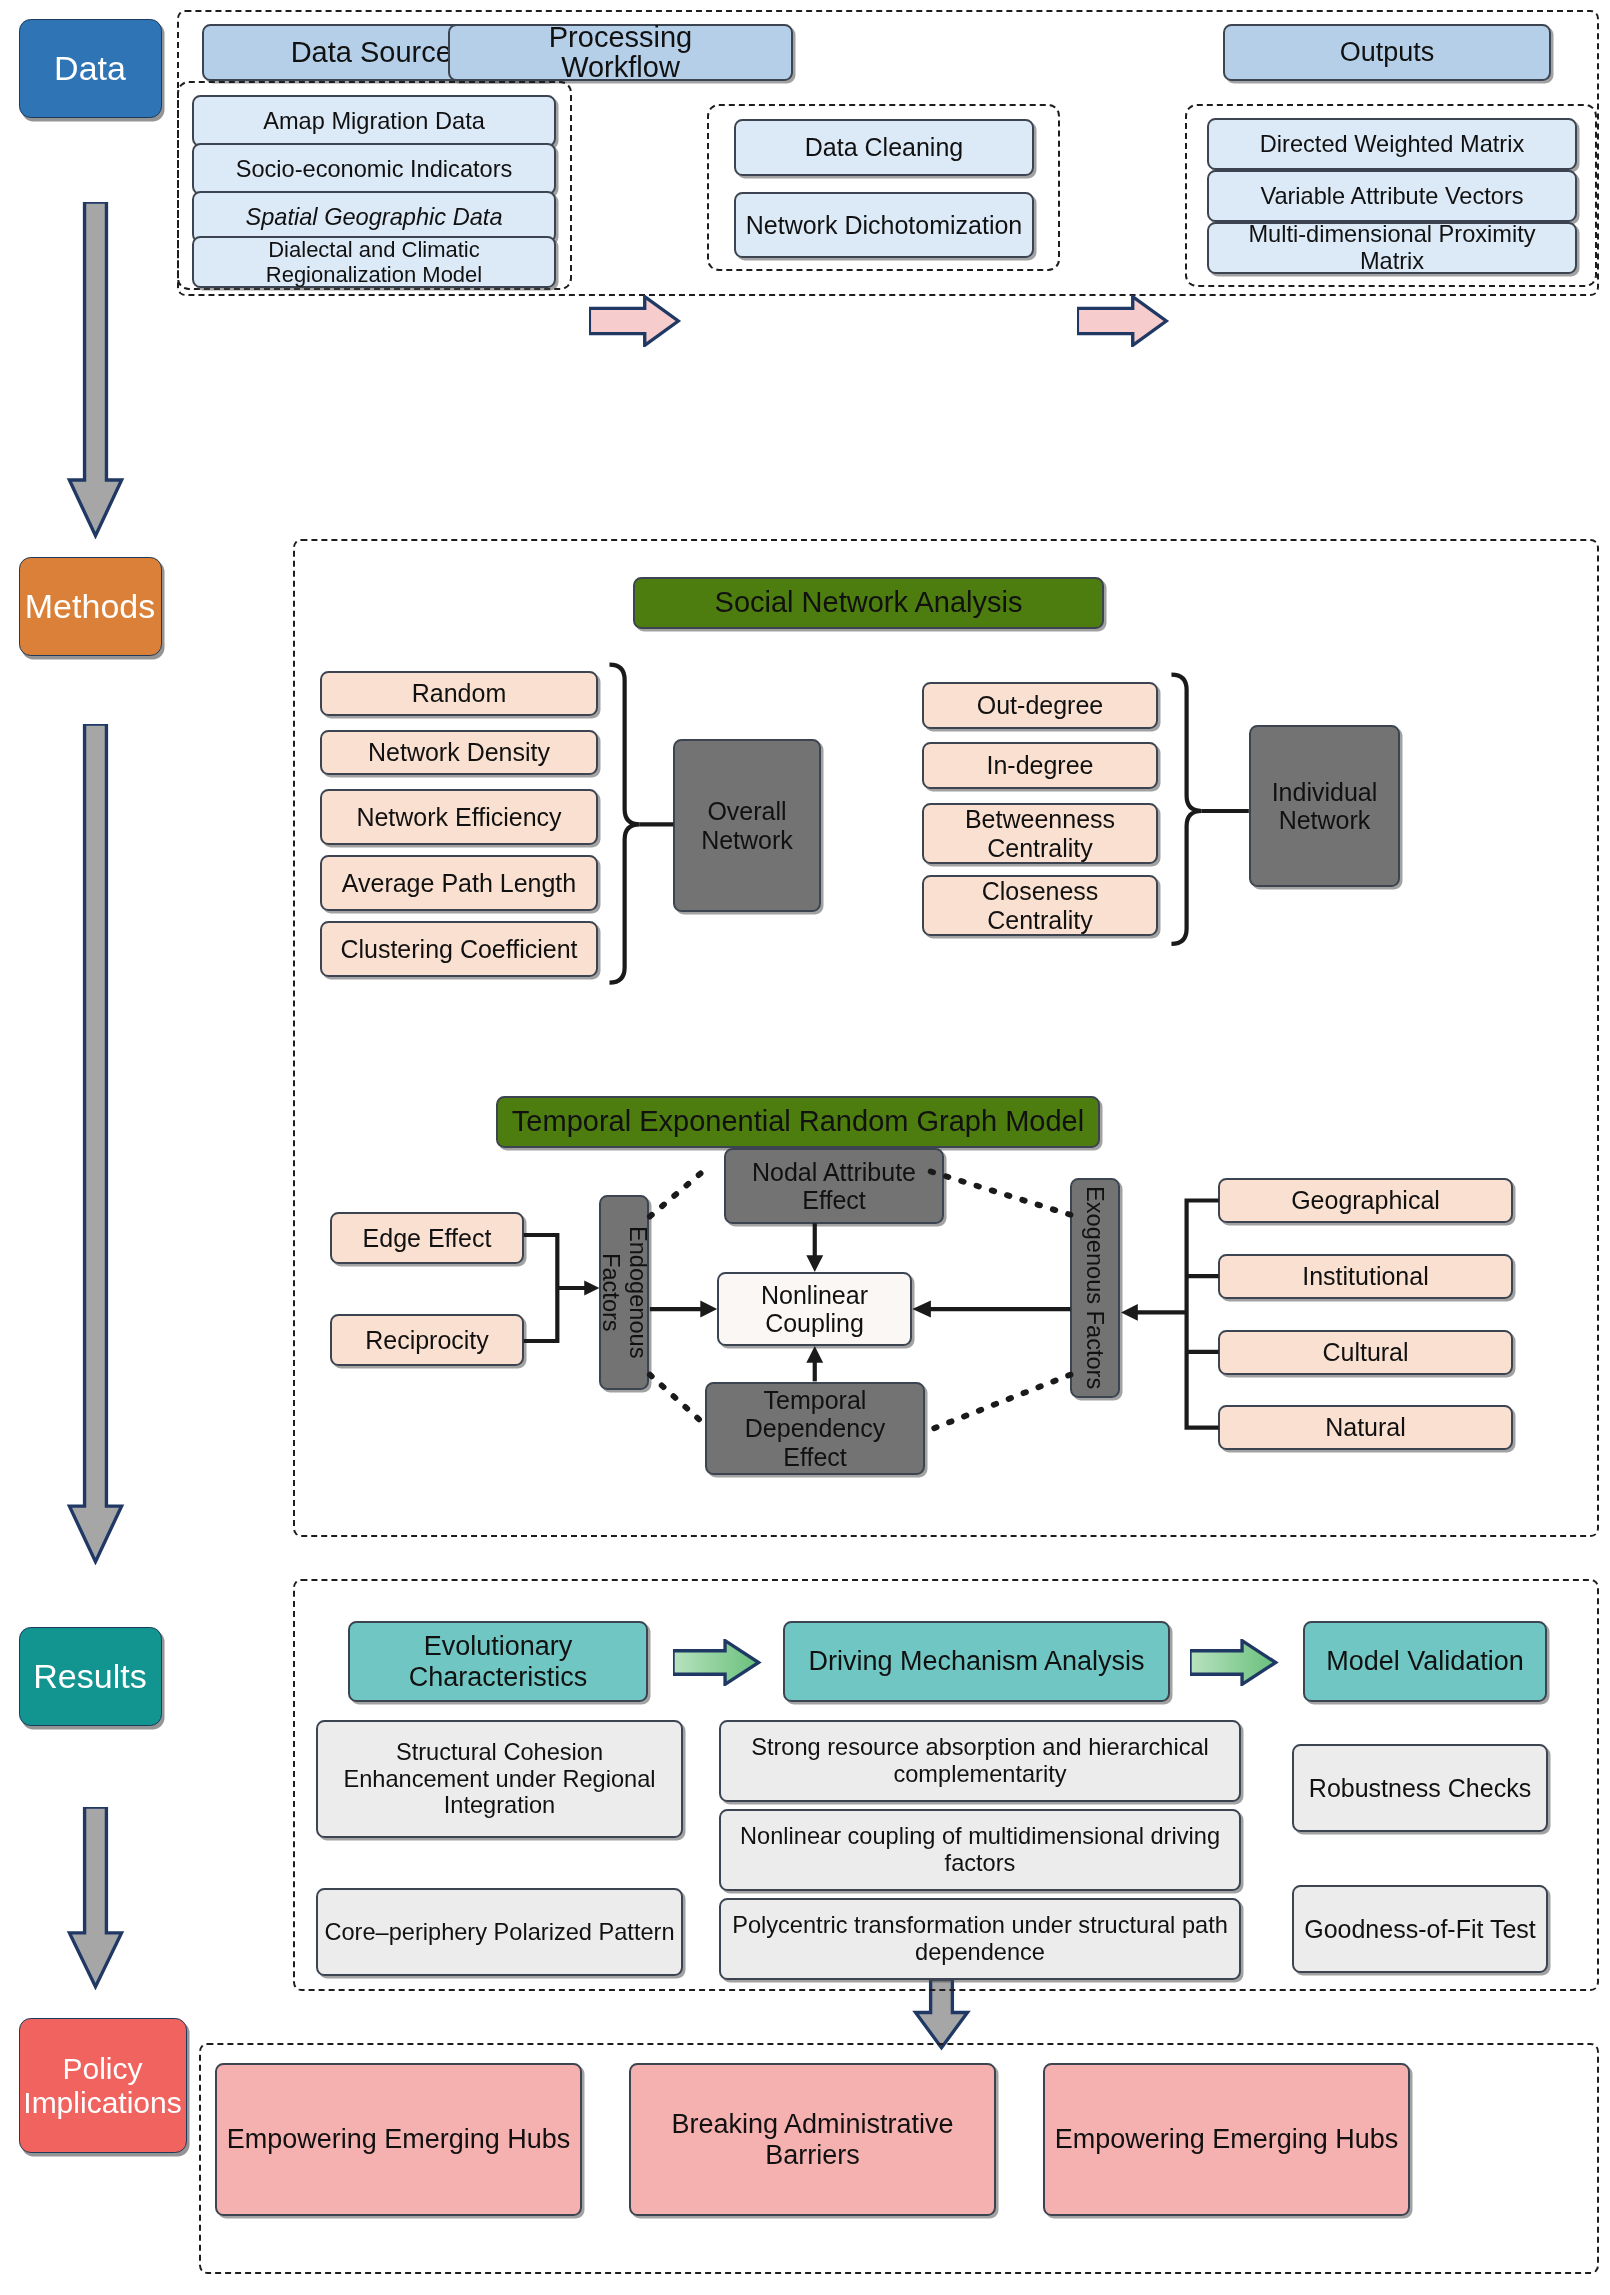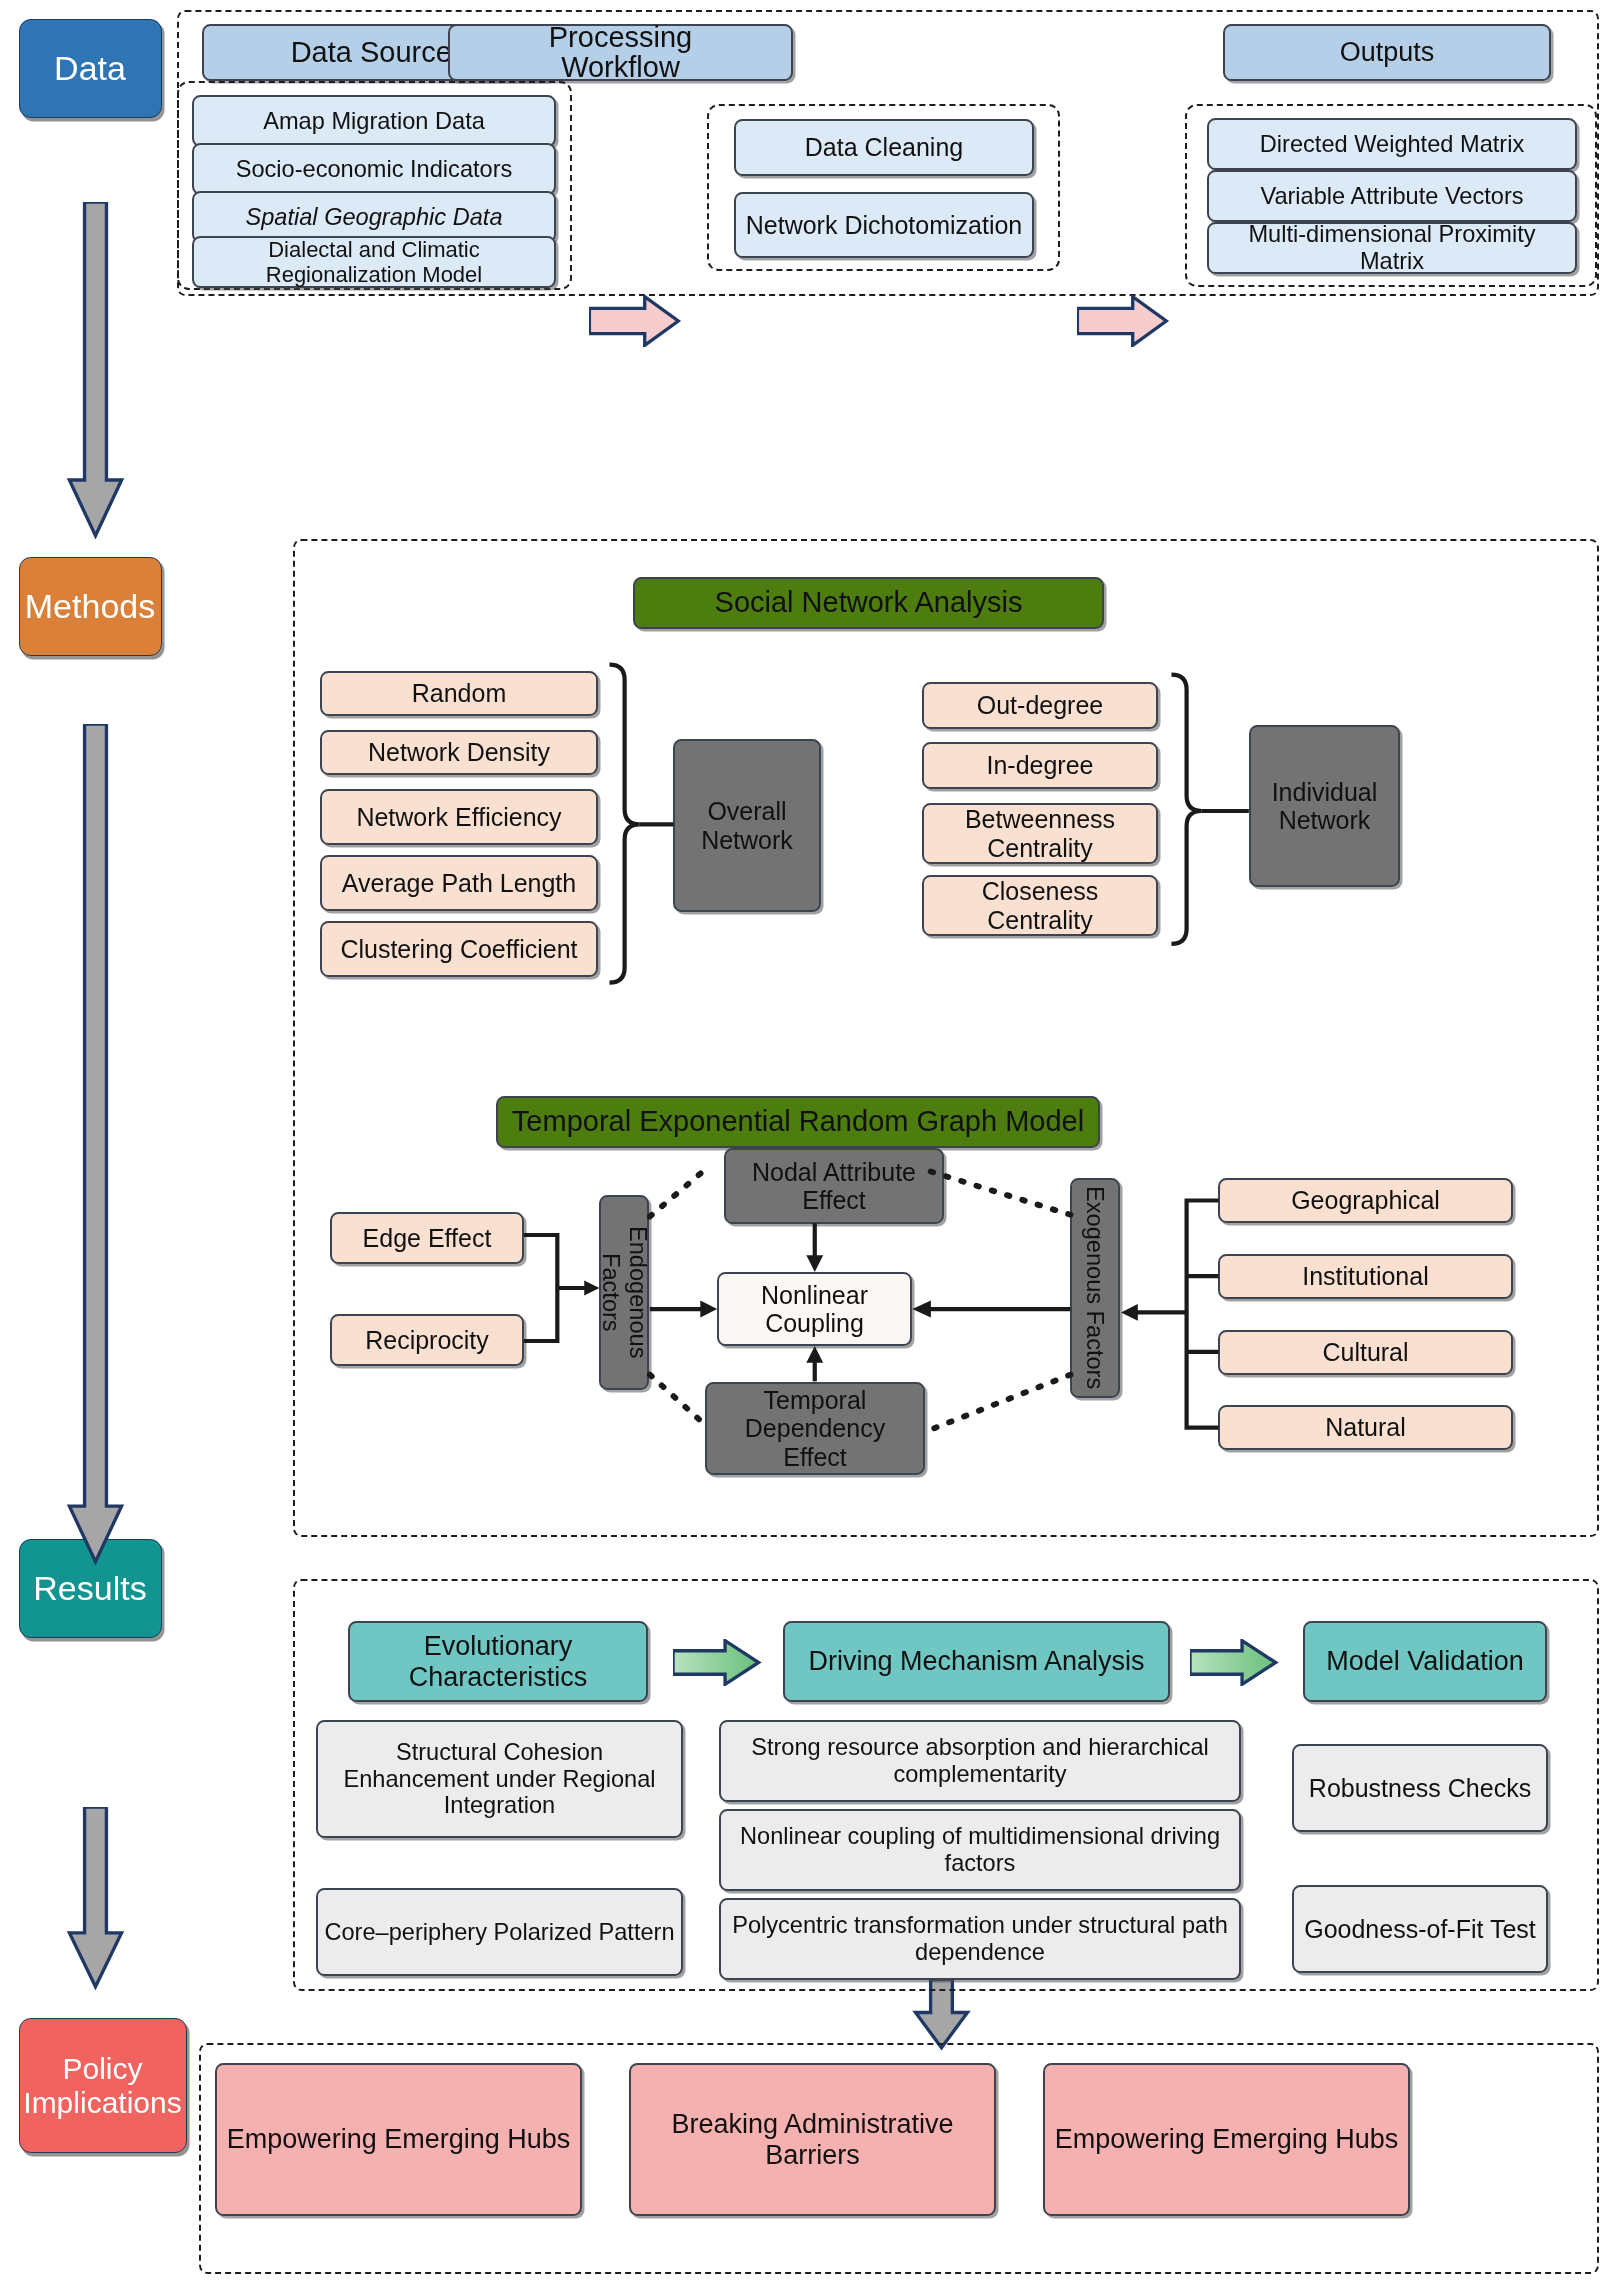--- a/index.html
+++ b/index.html
@@ -80,21 +80,21 @@
 </style>
 </head>
 <body>
 
 <div class="canvas">
 
   <div class="abs stage stage-data t40" style="left:18.5px; top:18.5px; width:143px; height:99px;">Data</div>
 
   <div class="abs stage stage-methods t40" style="left:18.5px; top:557px; width:143px; height:99px;">Methods</div>
 
-  <div class="abs stage stage-results t40" style="left:18.5px; top:1539px; width:143px; height:99px;">Results</div>
+  <div class="abs stage stage-results t40" style="left:18.5px; top:1627px; width:143px; height:99px;">Results</div>
 
   <div class="abs stage stage-policy" style="left:18.5px; top:2018px; width:168px; height:135px; flex-direction:column;">
     <span class="t36">Policy</span>
     <span class="t36">Implications</span>
   </div>
 
   <div class="bigarrow" style="left:66px; top:202px;">
     <svg width="59" height="337" viewBox="0 0 70 400">
       <polygon points="22,0 48,0 48,330 66,330 35,396 4,330 22,330" fill="#a6a6a6" stroke="#1f3864" stroke-width="4"></polygon>
     </svg>

